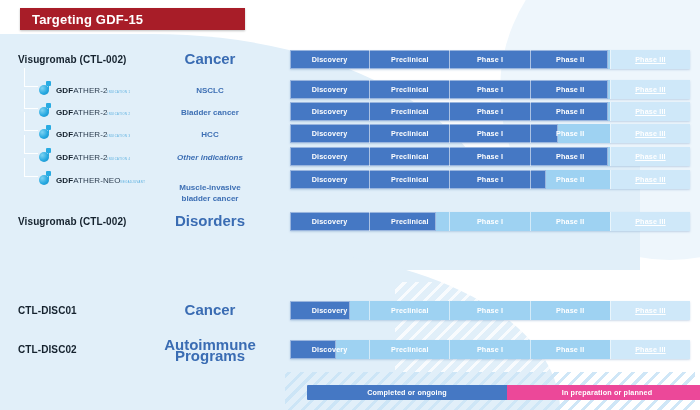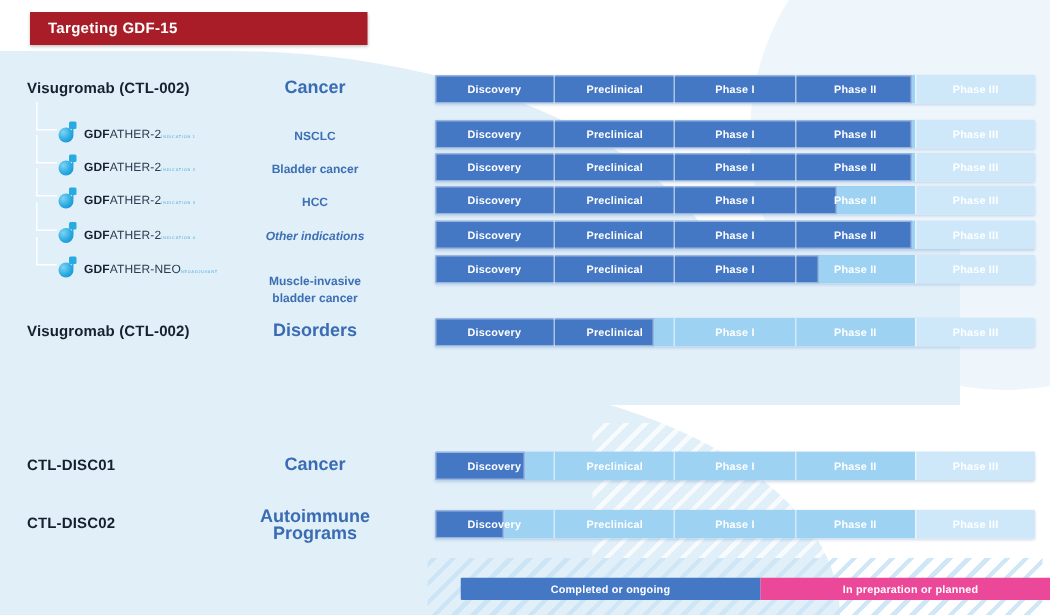--- a/index.html
+++ b/index.html
@@ -44,34 +44,34 @@
         rgba(202,228,246,0) 0px, rgba(202,228,246,0) 6px,
         rgba(202,228,246,.9) 6px, rgba(202,228,246,.9) 9px);
   }
 
   
   .banner {
     position:absolute; height:22px; background:#a81d28;
     display:flex; align-items:center; padding-left:12px;
     box-shadow: 0 1px 2px rgba(0,0,0,.25);
   }
-  .banner-txt { color:#fff; font-size:10px; font-weight:bold; letter-spacing:.2px; }
+  .banner-txt { color:#fff; font-size:13px; font-weight:bold; letter-spacing:.2px; }
   #banner-gdf { left:20px; top:8px; width:225px; }
   #banner-other { left:20px; top:258px; width:214px; }
 
   
   .prog-name {
     position:absolute; left:18px; font-size:10px; font-weight:bold;
     color:#15222e; letter-spacing:.1px; white-space:nowrap;
   }
   .indication {
     position:absolute; text-align:center; font-size:8px; font-weight:bold;
     color:#3d6fb4; line-height:11px; width:130px; left:145px;
   }
-  .indication.big { font-size:12px; color:#3a6cb3; }
+  .indication.big { font-size:15px; color:#3a6cb3; }
 
   
   .logo-row { position:absolute; left:22px; display:flex; align-items:center; height:14px; }
   .connector {
     position:absolute; left:24px; width:14px;
     border-left:1px solid rgba(255,255,255,.95);
     border-bottom:1px solid rgba(255,255,255,.95);
   }
   .logo-mark { position:relative; width:15px; height:14px; flex:0 0 15px; }
   .logo-mark .dot-big {
@@ -97,21 +97,21 @@
   
   .bar {
     position:absolute; left:290px; width:400px; height:19px;
     display:flex; border-radius:1px; overflow:hidden;
   }
   .bar .seg {
     flex:1 1 0; display:flex; align-items:center; justify-content:center;
     font-size:7.2px; font-weight:bold; color:#ffffff; letter-spacing:.15px;
     border-right:1px solid rgba(255,255,255,.55); position:relative; z-index:1;
   }
-  .bar .seg:last-child { border-right:none; }
+  .bar .seg:last-child { border-right:none;text-decoration:underline; }
   .bar .track {
     position:absolute; inset:0; background:#c5e3f7;
   }
   .bar .track .mid { position:absolute; top:0; bottom:0; background:#9ed2f2; }
   .bar .track .lite { position:absolute; top:0; bottom:0; right:0; background:#cfe8f9; }
   .bar .fill {
     position:absolute; left:0; top:0; bottom:0; background:#4578c4;
     box-shadow: inset 0 0 0 1px rgba(255,255,255,.45);
   }
   .bar.shadow { box-shadow: 0 1px 2px rgba(60,110,170,.25); }

